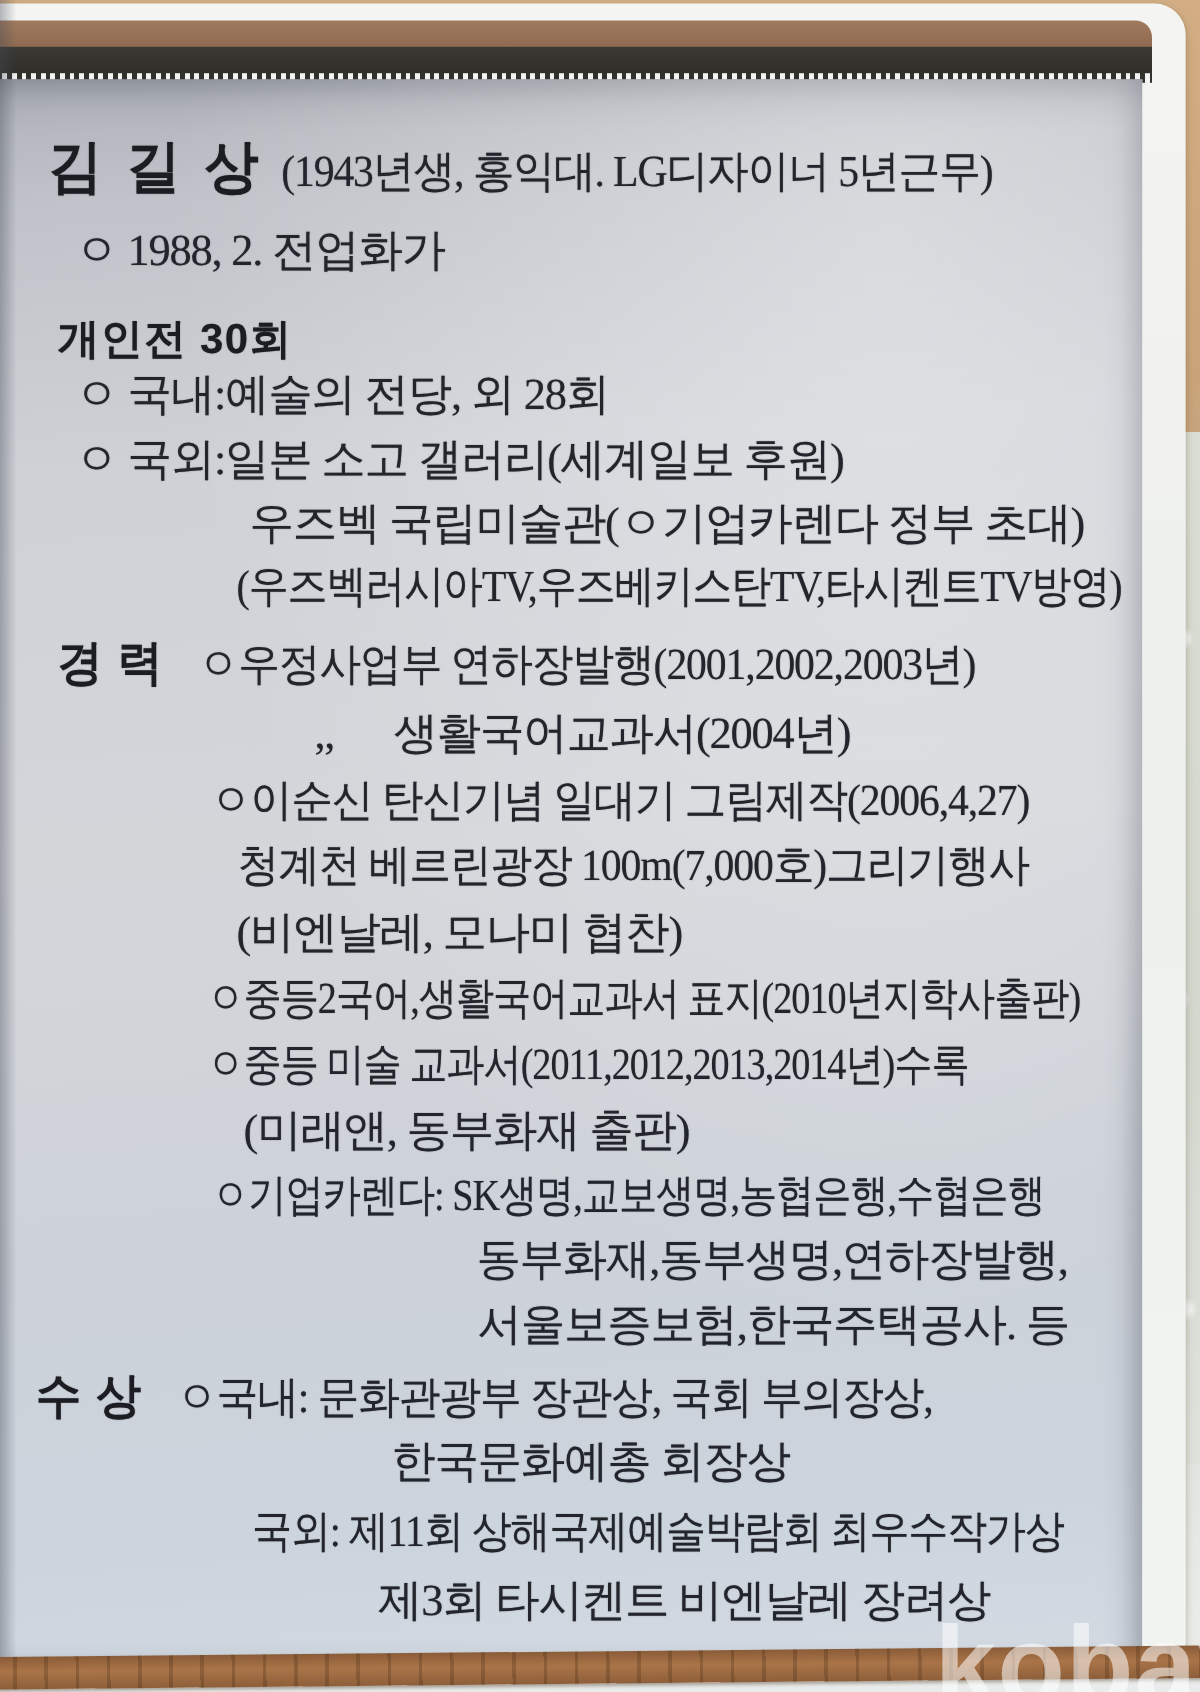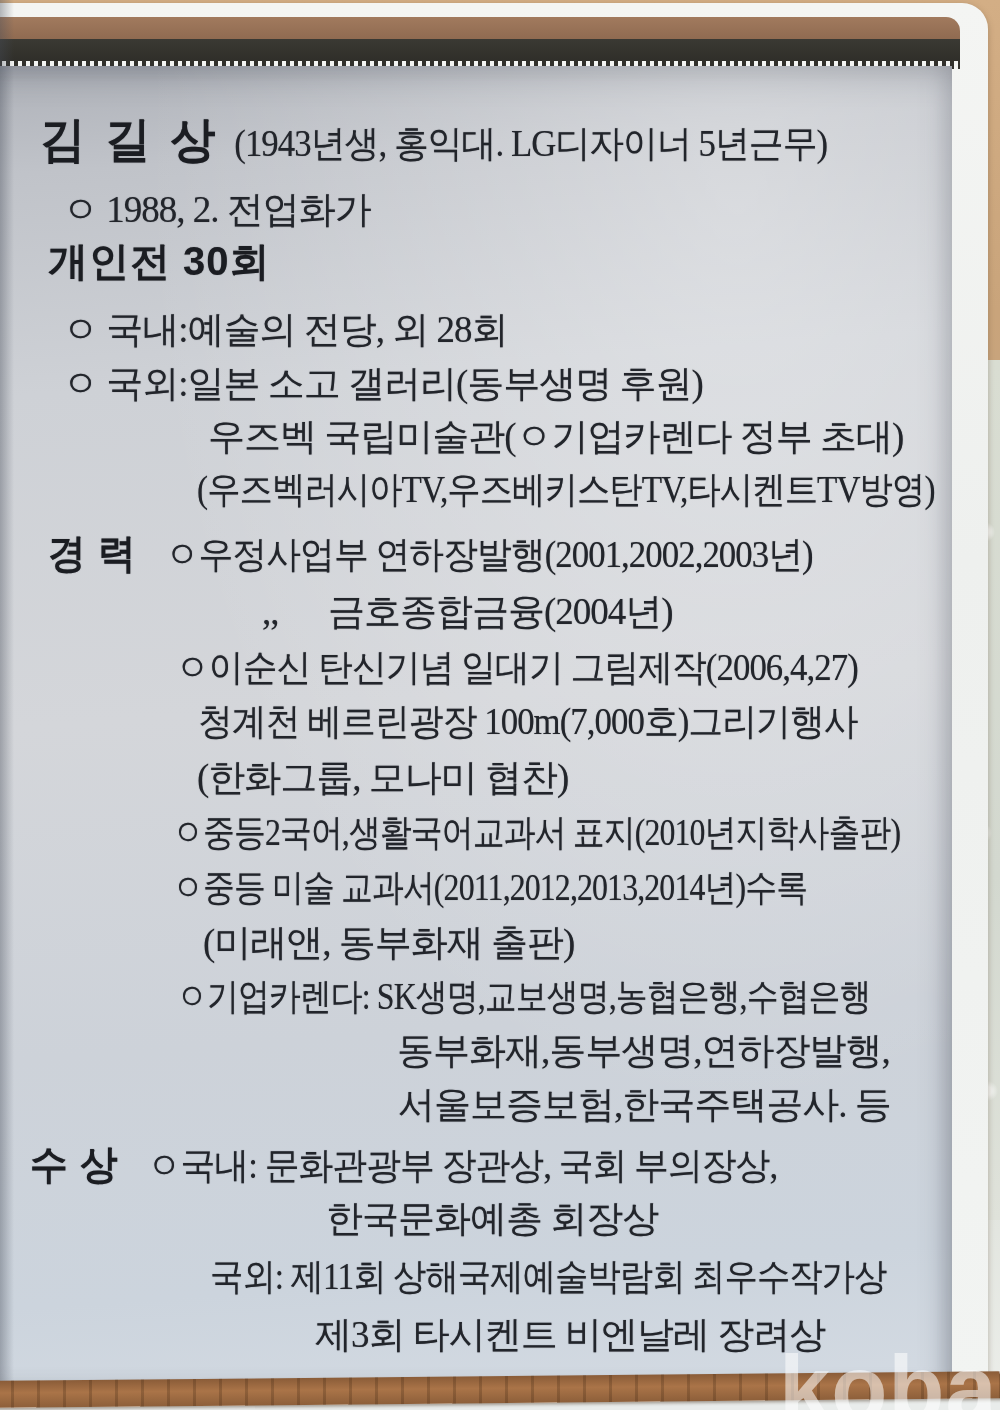--- a/index.html
+++ b/index.html
@@ -98,31 +98,31 @@
   <div class="strip-brown"></div>
   <div class="strip-dark"></div>
   <div class="teeth"></div>
   <div class="page-gray"></div>
 
   <div>
     <div class="line sqz94" style="top:112px;left:40px"><span class="heading name">김 길 상</span><span class="gap-sm">(1943년생, 홍익대. LG디자이너 5년근무)</span></div>
 
     <div class="line" style="top:188px;left:62px">ㅇ 1988, 2. 전업화가</div>
 
-    <div class="line heading" style="top:238px;left:48px;font-size:40px">개인전 30회</div>
+    <div class="line heading" style="top:262px;left:48px;font-size:35px">개인전 30회</div>
     <div class="line" style="top:308px;left:62px">ㅇ 국내:예술의 전당, 외 28회</div>
-    <div class="line" style="top:362px;left:62px">ㅇ 국외:일본 소고 갤러리(동부생명 후원)</div>
+    <div class="line" style="top:362px;left:62px">ㅇ 국외:일본 소고 갤러리(세계일보 후원)</div>
     <div class="line" style="top:415px;left:208px">우즈벡 국립미술관(ㅇ기업카렌다 정부 초대)</div>
     <div class="line sqz90" style="top:468px;left:197px">(우즈벡러시아TV,우즈베키스탄TV,타시켄트TV방영)</div>
 
     <div class="line sqz94" style="top:530px;left:48px"><span class="heading" style="font-size:40px">경 력</span><span class="gap">ㅇ우정사업부 연하장발행(2001,2002,2003년)</span></div>
-    <div class="line" style="top:590px;left:262px">,,      금호종합금융(2004년)</div>
+    <div class="line" style="top:590px;left:262px">,,      생활국어교과서(2004년)</div>
     <div class="line sqz94" style="top:646px;left:175px">ㅇ이순신 탄신기념 일대기 그림제작(2006,4,27)</div>
     <div class="line sqz94" style="top:700px;left:198px">청계천 베르린광장 100m(7,000호)그리기행사</div>
-    <div class="line" style="top:756px;left:197px">(한화그룹, 모나미 협찬)</div>
+    <div class="line" style="top:756px;left:197px">(비엔날레, 모나미 협찬)</div>
     <div class="line sqz86" style="top:811px;left:172px">ㅇ중등2국어,생활국어교과서 표지(2010년지학사출판)</div>
     <div class="line sqz86" style="top:866px;left:172px">ㅇ중등 미술 교과서(2011,2012,2013,2014년)수록</div>
     <div class="line" style="top:921px;left:203px">(미래앤, 동부화재 출판)</div>
     <div class="line sqz86" style="top:975px;left:176px">ㅇ기업카렌다: SK생명,교보생명,농협은행,수협은행</div>
     <div class="line" style="top:1029px;left:397px">동부화재,동부생명,연하장발행,</div>
     <div class="line" style="top:1083px;left:398px">서울보증보험,한국주택공사. 등</div>
 
     <div class="line sqz94" style="top:1141px;left:30px"><span class="heading" style="font-size:40px">수 상</span><span class="gap">ㅇ국내: 문화관광부 장관상, 국회 부의장상,</span></div>
     <div class="line" style="top:1197px;left:326px">한국문화예총 회장상</div>
     <div class="line sqz90" style="top:1255px;left:210px">국외: 제11회 상해국제예술박람회 최우수작가상</div>

